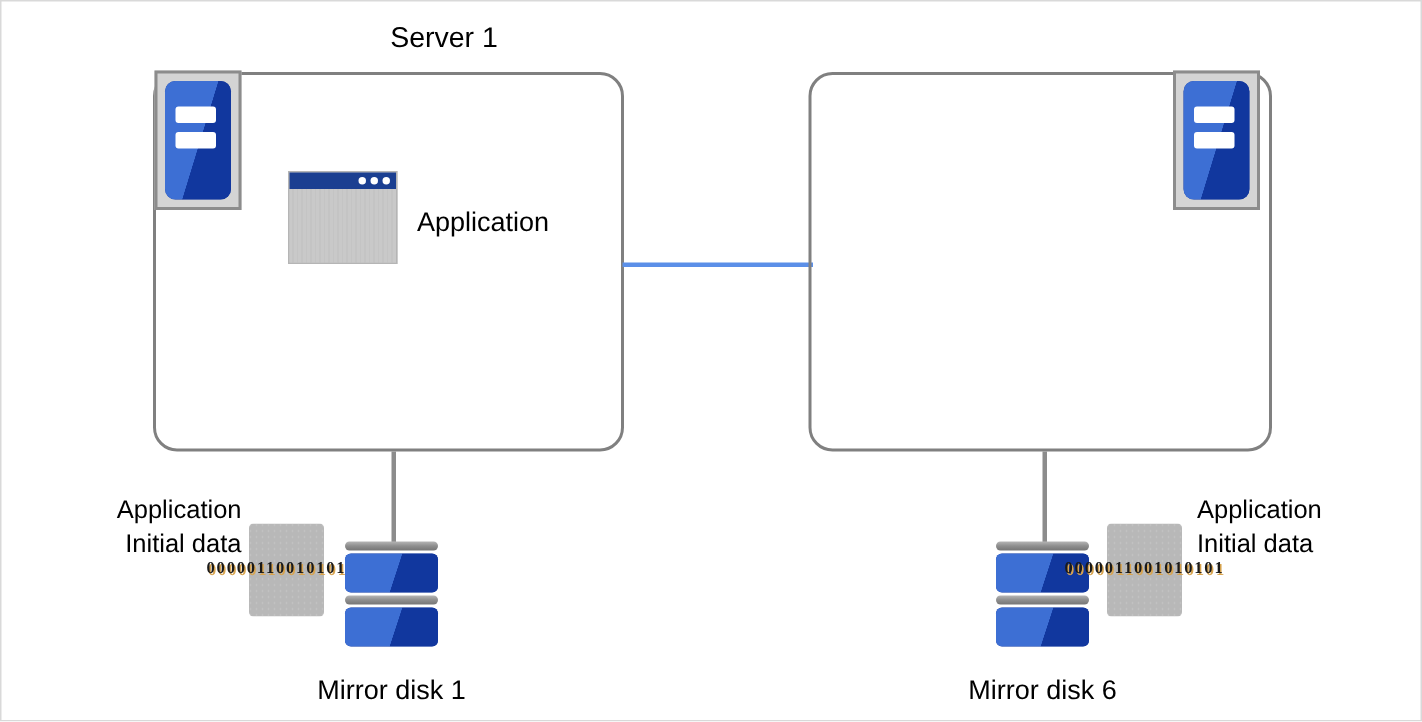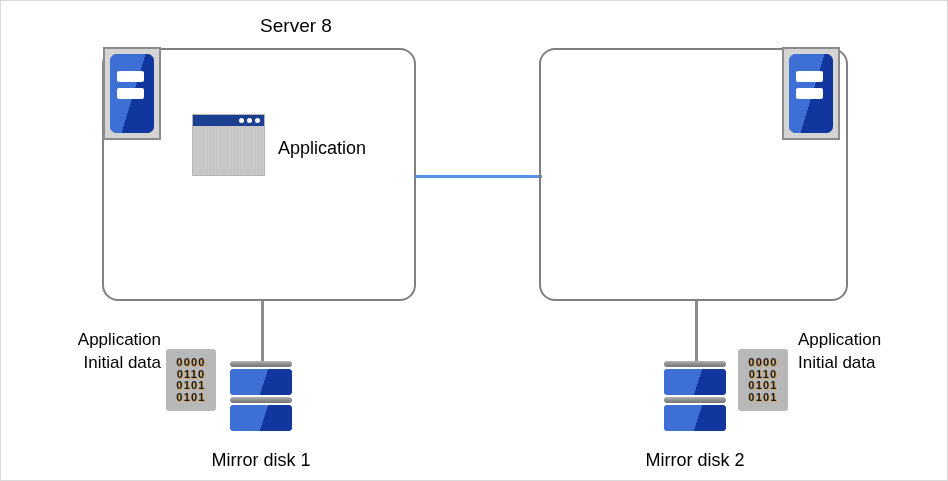--- a/index.html
+++ b/index.html
@@ -118,24 +118,24 @@
   .link-blue { background: #5b8fe8; }
   .link-gray { background: #8c8c8c; }
 
   
   .bincard {
     background: #b8b8b8;
     border-radius: 3px;
     box-sizing: border-box;
     padding: 4px 3px;
     display: flex;
-    flex-direction: column;
+    flex-direction: row;
     justify-content: center;
     align-items: center;
-    font-family: Liberation Sans, sans-serif;
+    font-family: Liberation Serif, serif;
     background-image: radial-gradient(circle at 1px 1px, #c6c6c6 0.6px, transparent 0.7px);
     background-size: 4px 4px;
   }
   .binrow {
     font-size: 11px;
     font-weight: bold;
     letter-spacing: 1.2px;
     color: #1a1a1a;
     text-shadow: 1px 1px 0 #d8a44f;
     line-height: 11.5px;
@@ -166,21 +166,21 @@
     color: #000000;
     white-space: nowrap;
     text-align: center;
   }
 </style>
 </head>
 <body>
 
 <div id="canvas">
 
-  <div class="abs server-title" style="left:195px; top:13px; width:200px;">Server 8</div>
+  <div class="abs server-title" style="left:195px; top:13px; width:200px;">Server 1</div>
 
   <div class="abs server-box" style="left:101px; top:47px; width:314px; height:253px;"></div>
 
   <div class="abs server-icon" style="left:102px; top:46px; width:58px; height:93px;">
     <div class="server-icon-inner">
       <div class="server-icon-sheen"></div>
       <div class="server-bar b1"></div>
       <div class="server-bar b2"></div>
     </div>
   </div>
@@ -254,15 +254,15 @@
     <div class="binrow">0110</div>
     <div class="binrow">0101</div>
     <div class="binrow">0101</div>
   </div>
 
   <div class="abs two-line-label left" style="left:797px; top:327px; width:135px;">
     <div>Application</div>
     <div>Initial data</div>
   </div>
 
-  <div class="abs disk-label" style="left:594px; top:449px; width:200px;">Mirror disk 2</div>
+  <div class="abs disk-label" style="left:594px; top:449px; width:200px;">Mirror disk 6</div>
 
 </div>
 
 </body></html>

